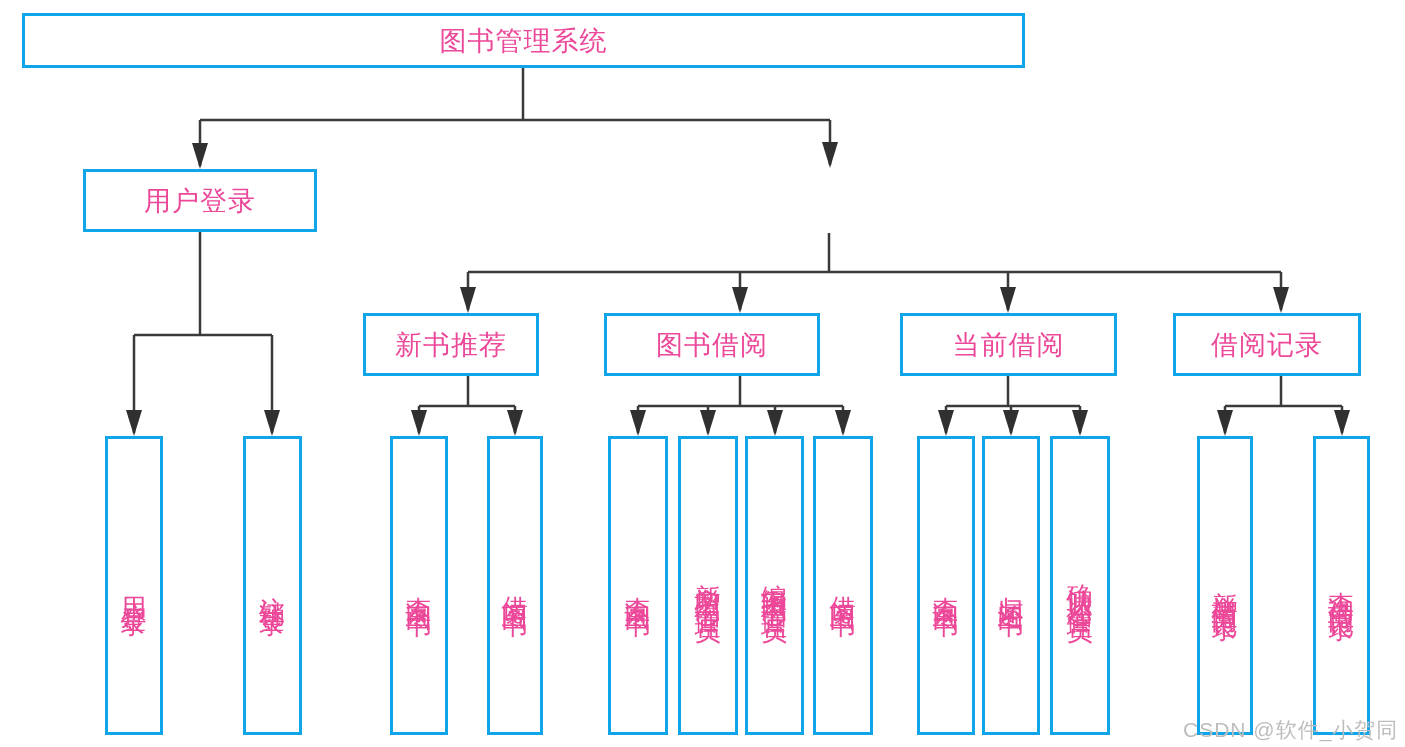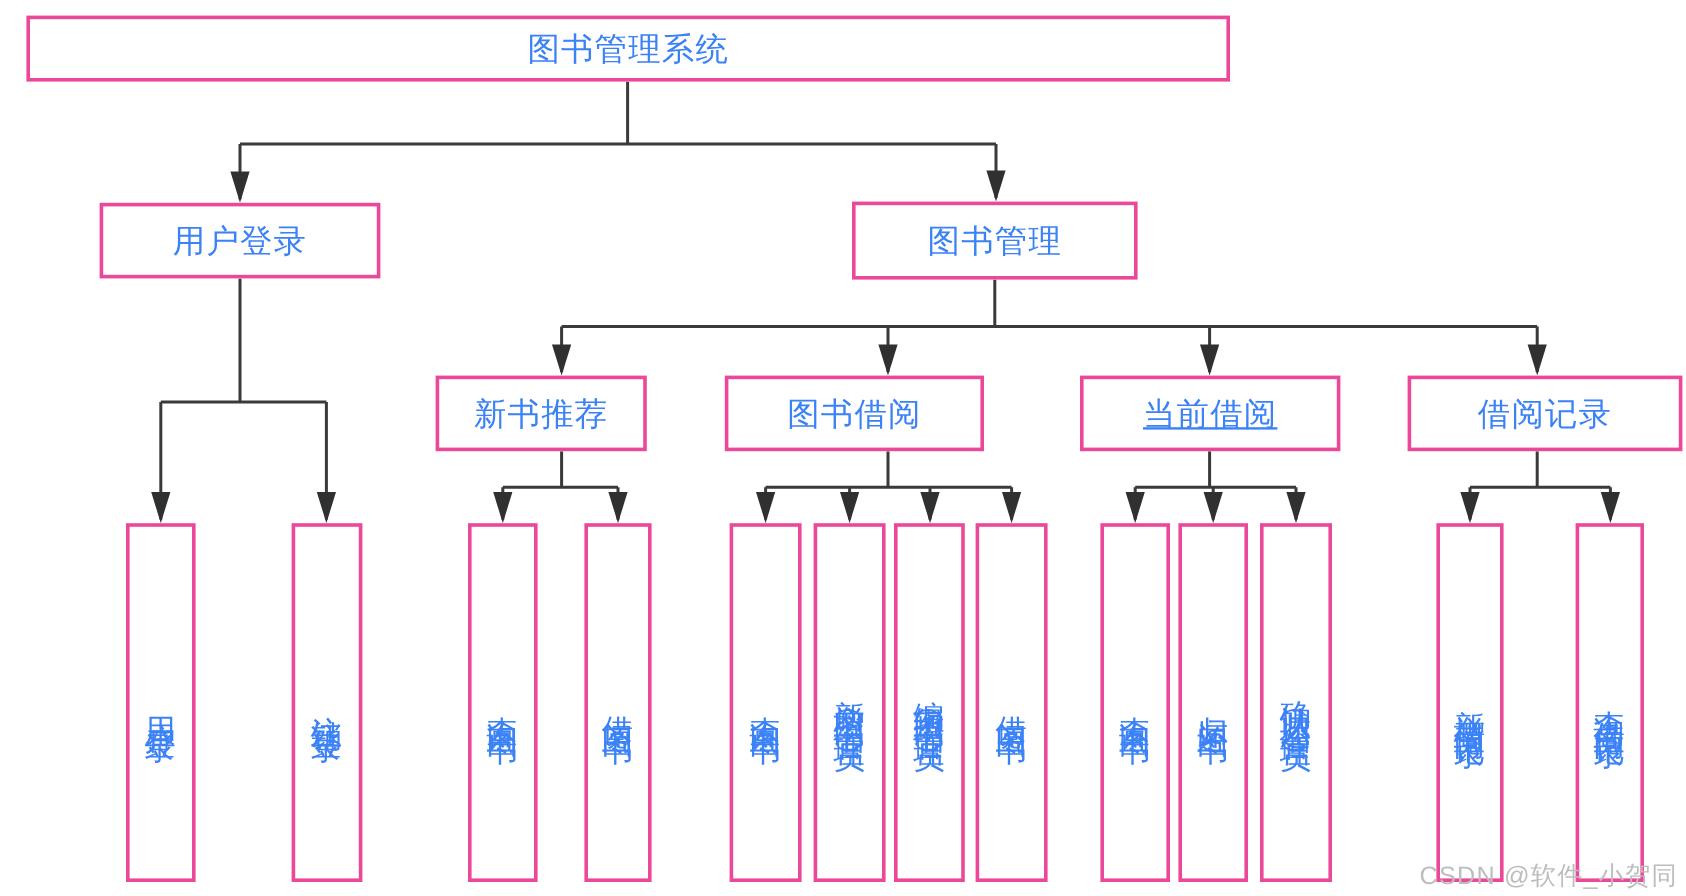--- a/index.html
+++ b/index.html
@@ -9,25 +9,25 @@
     height: 747px;
     background: #ffffff;
     font-family: "Liberation Sans", sans-serif;
     overflow: hidden;
   }
   .wires { position: absolute; left: 0; top: 0; width: 1405px; height: 747px; }
   .node {
     position: absolute;
     box-sizing: border-box;
     background: #ffffff;
-    border: 3px solid #ec4899;
+    border: 3px solid #0ea5e9;
     display: flex;
     align-items: center;
     justify-content: center;
-    color: #3b82f6;
+    color: #ec4899;
     font-size: 27px;
     letter-spacing: 1px;
     white-space: nowrap;
     z-index: 2;
   }
   .leaf {
     writing-mode: vertical-rl;
     text-orientation: mixed;
     font-size: 26px;
     letter-spacing: 5px;
@@ -79,26 +79,25 @@
       <polygon points="1003,410 1019,410 1011,436"></polygon>
       <polygon points="1072,410 1088,410 1080,436"></polygon>
       <polygon points="1217,410 1233,410 1225,436"></polygon>
       <polygon points="1334,410 1350,410 1342,436"></polygon>
     </g>
   </svg>
 
   <div class="node" style="left:22px; top:13px; width:1003px; height:55px;">图书管理系统</div>
 
   <div class="node" style="left:83px; top:169px; width:234px; height:63px;">用户登录</div>
-  <div class="node" style="left:710px; top:168px; width:238px; height:65px;">图书管理</div>
 
   <div class="node" style="left:363px; top:313px; width:176px; height:63px;">新书推荐</div>
   <div class="node" style="left:604px; top:313px; width:216px; height:63px;">图书借阅</div>
-  <div class="node" style="left:900px; top:313px; width:217px; height:63px;text-decoration:underline;">当前借阅</div>
-  <div class="node" style="left:1173px; top:313px; width:229px; height:63px;text-align:right;">借阅记录</div>
+  <div class="node" style="left:900px; top:313px; width:217px; height:63px;">当前借阅</div>
+  <div class="node" style="left:1173px; top:313px; width:188px; height:63px;text-align:right;">借阅记录</div>
 
   <div class="node leaf" style="left:105px; top:436px; width:58px; height:299px;">用户登录</div>
   <div class="node leaf" style="left:243px; top:436px; width:59px; height:299px;">注销登录</div>
 
   <div class="node leaf" style="left:390px; top:436px; width:58px; height:299px;">查询图书</div>
   <div class="node leaf" style="left:487px; top:436px; width:56px; height:299px;">借阅图书</div>
 
   <div class="node leaf" style="left:608px; top:436px; width:60px; height:299px;">查询图书</div>
   <div class="node leaf" style="left:678px; top:436px; width:60px; height:299px;">新增图书（管理员）</div>
   <div class="node leaf" style="left:745px; top:436px; width:59px; height:299px;">编辑图书（管理员）</div>

